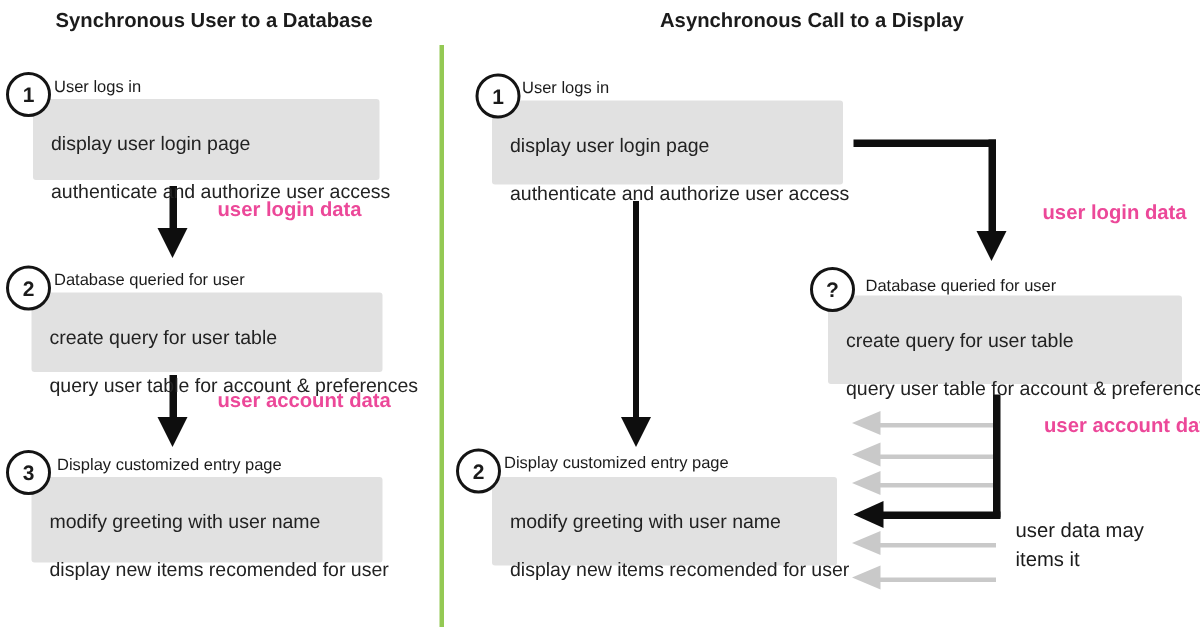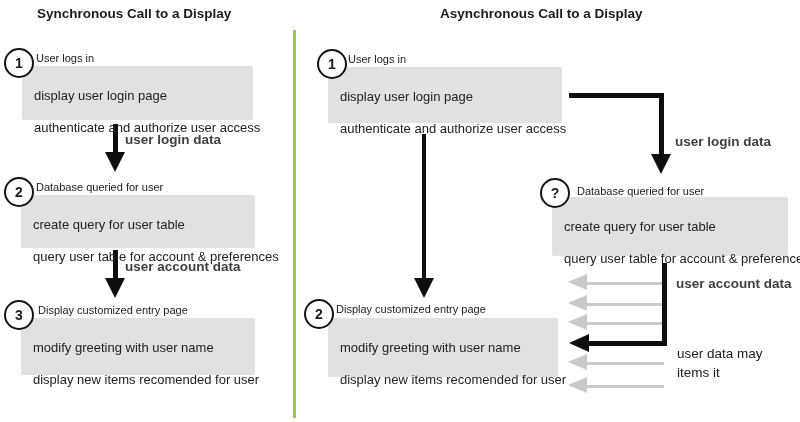--- a/index.html
+++ b/index.html
@@ -25,35 +25,35 @@
   .head-down{
     position:absolute;width:0;height:0;
     border-left:10px solid transparent;border-right:10px solid transparent;
     border-top:20px solid #0e0e0e;
   }
   .head-left-black{
     position:absolute;width:0;height:0;
     border-top:9.5px solid transparent;border-bottom:9.5px solid transparent;
     border-right:20px solid #0e0e0e;
   }
-  .glabel{position:absolute;color:#404040;font-size:13.5px;font-weight:bold;white-space:nowrap;}
+  .glabel{position:absolute;color:#ec4899;font-size:13.5px;font-weight:bold;white-space:nowrap;margin-left:20px;}
   .gray-shaft{position:absolute;left:586px;width:78px;height:3px;background:#c9c9c9;}
   .gray-head{
     position:absolute;left:568px;width:0;height:0;
     border-top:8.5px solid transparent;border-bottom:8.5px solid transparent;
     border-right:19px solid #c9c9c9;
   }
   .note{position:absolute;font-size:13.5px;line-height:18.5px;color:#1b1b1b;white-space:nowrap;}
 </style>
 </head>
 <body>
 
 <div id="canvas">
 
-  <div class="col-title" style="left:37px;top:6px">Synchronous Call to a Display</div>
+  <div class="col-title" style="left:37px;top:6px">Synchronous User to a Database</div>
   <div class="col-title" style="left:440px;top:6px">Asynchronous Call to a Display</div>
   <div class="divider"></div>
 
   <div class="circle" style="left:4px;top:48px">1</div>
   <div class="step-title" style="left:36px;top:52px">User logs in</div>
   <div class="gbox" style="left:22px;top:66px;width:231px;height:54px">
     <div>display user login page</div>
     <div>authenticate and authorize user access</div>
   </div>
 

